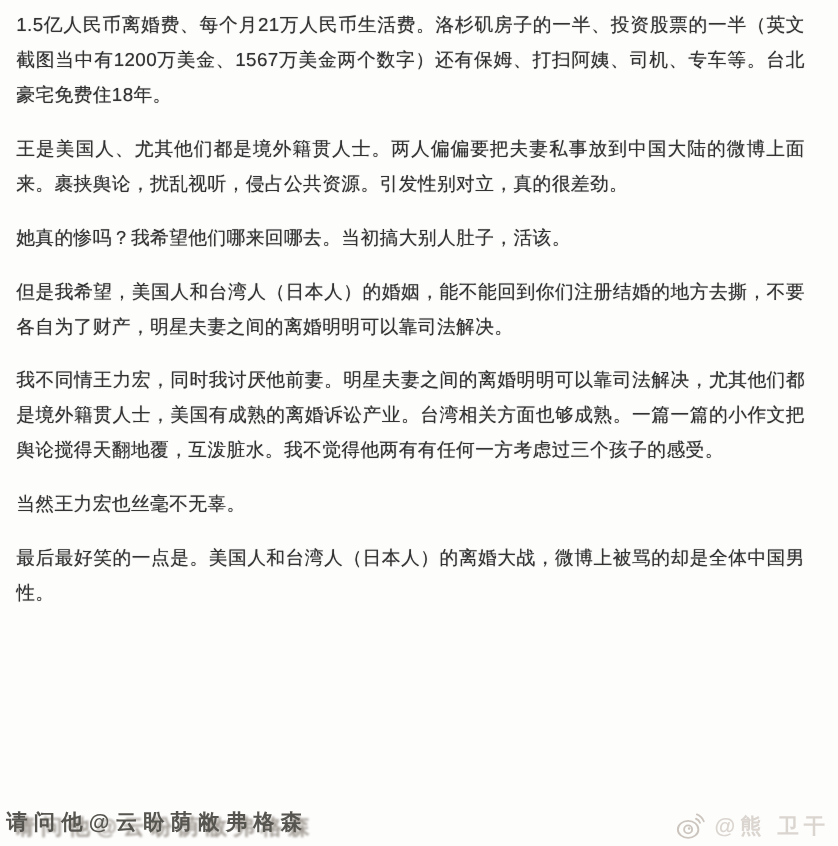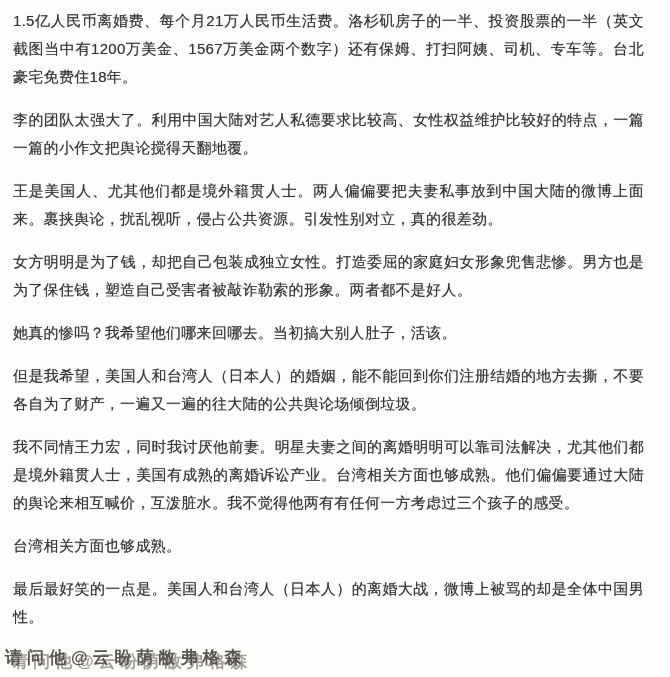--- a/index.html
+++ b/index.html
@@ -66,29 +66,39 @@
     white-space: nowrap;
   }
 </style>
 </head>
 <body>
 
 <div class="page">
 
   <article class="post">
     <p>1.5亿人民币离婚费、每个月21万人民币生活费。洛杉矶房子的一半、投资股票的一半（英文截图当中有1200万美金、1567万美金两个数字）还有保姆、打扫阿姨、司机、专车等。台北豪宅免费住18年。</p>
-    <p>李的团队太强大了。利用中国大陆对艺人私德要求比较高、女性权益维护比较好的特点，一篇一篇的小作文把舆论搅得天翻地覆。</p>
     <p>王是美国人、尤其他们都是境外籍贯人士。两人偏偏要把夫妻私事放到中国大陆的微博上面来。裹挟舆论，扰乱视听，侵占公共资源。引发性别对立，真的很差劲。</p>
-    <p>女方明明是为了钱，却把自己包装成独立女性。打造委屈的家庭妇女形象兜售悲惨。男方也是为了保住钱，塑造自己受害者被敲诈勒索的形象。两者都不是好人。</p>
     <p>她真的惨吗？我希望他们哪来回哪去。当初搞大别人肚子，活该。</p>
-    <p>但是我希望，美国人和台湾人（日本人）的婚姻，能不能回到你们注册结婚的地方去撕，不要各自为了财产，一遍又一遍的往大陆的公共舆论场倾倒垃圾。</p>
-    <p>我不同情王力宏，同时我讨厌他前妻。明星夫妻之间的离婚明明可以靠司法解决，尤其他们都是境外籍贯人士，美国有成熟的离婚诉讼产业。台湾相关方面也够成熟。他们偏偏要通过大陆的舆论来相互喊价，互泼脏水。我不觉得他两有有任何一方考虑过三个孩子的感受。</p>
-    <p>台湾相关方面也够成熟。</p>
+    <p>但是我希望，美国人和台湾人（日本人）的婚姻，能不能回到你们注册结婚的地方去撕，不要各自为了财产，明星夫妻之间的离婚明明可以靠司法解决。</p>
+    <p>我不同情王力宏，同时我讨厌他前妻。明星夫妻之间的离婚明明可以靠司法解决，尤其他们都是境外籍贯人士，美国有成熟的离婚诉讼产业。台湾相关方面也够成熟。一篇一篇的小作文把舆论搅得天翻地覆，互泼脏水。我不觉得他两有有任何一方考虑过三个孩子的感受。</p>
+    <p>当然王力宏也丝毫不无辜。</p>
     <p>最后最好笑的一点是。美国人和台湾人（日本人）的离婚大战，微博上被骂的却是全体中国男性。</p>
   </article>
 
   <div class="cutoff">
     <span class="layer-ghost">请问他@云盼荫敝弗格森</span>
     <span class="layer-dark">请问他@云盼荫敝弗格森</span>
   </div>
 
+  <div class="watermark">
+    <span class="wm-logo">
+      <svg width="28" height="28" viewBox="0 0 28 28" fill="none" stroke="#ccc5be" stroke-width="1.5" stroke-linecap="round">
+        <ellipse cx="11.5" cy="17.5" rx="8.2" ry="6.8"></ellipse>
+        <circle cx="11.5" cy="17.5" r="3.2"></circle>
+        <circle cx="12.3" cy="16.8" r="1" fill="#ccc5be" stroke="none"></circle>
+        <path d="M18.5 5.5 a9.5 9.5 0 0 1 5.5 5.5"></path>
+        <path d="M17.8 9 a5.5 5.5 0 0 1 3.2 3.2"></path>
+      </svg>
+    </span>
+    <span class="wm-text">@熊 卫干</span>
+  </div>
 
 </div>
 
 </body></html>

